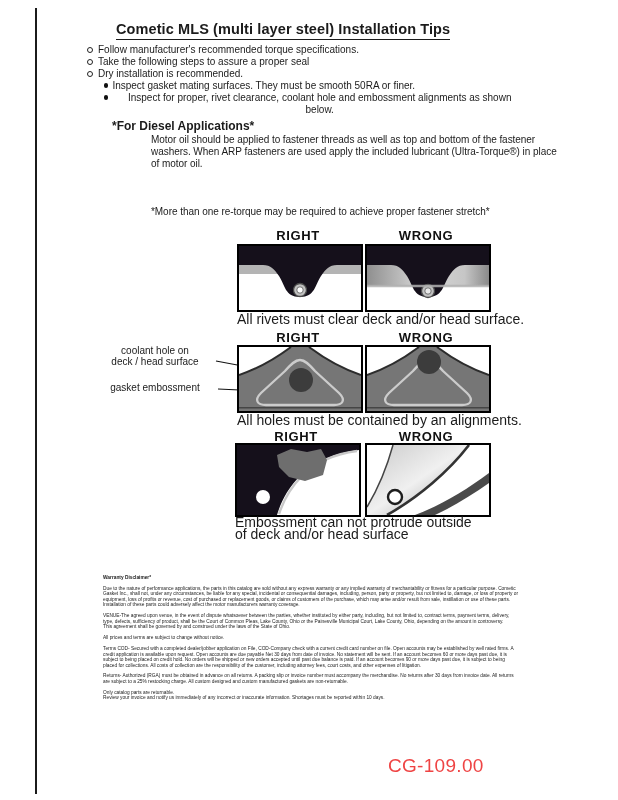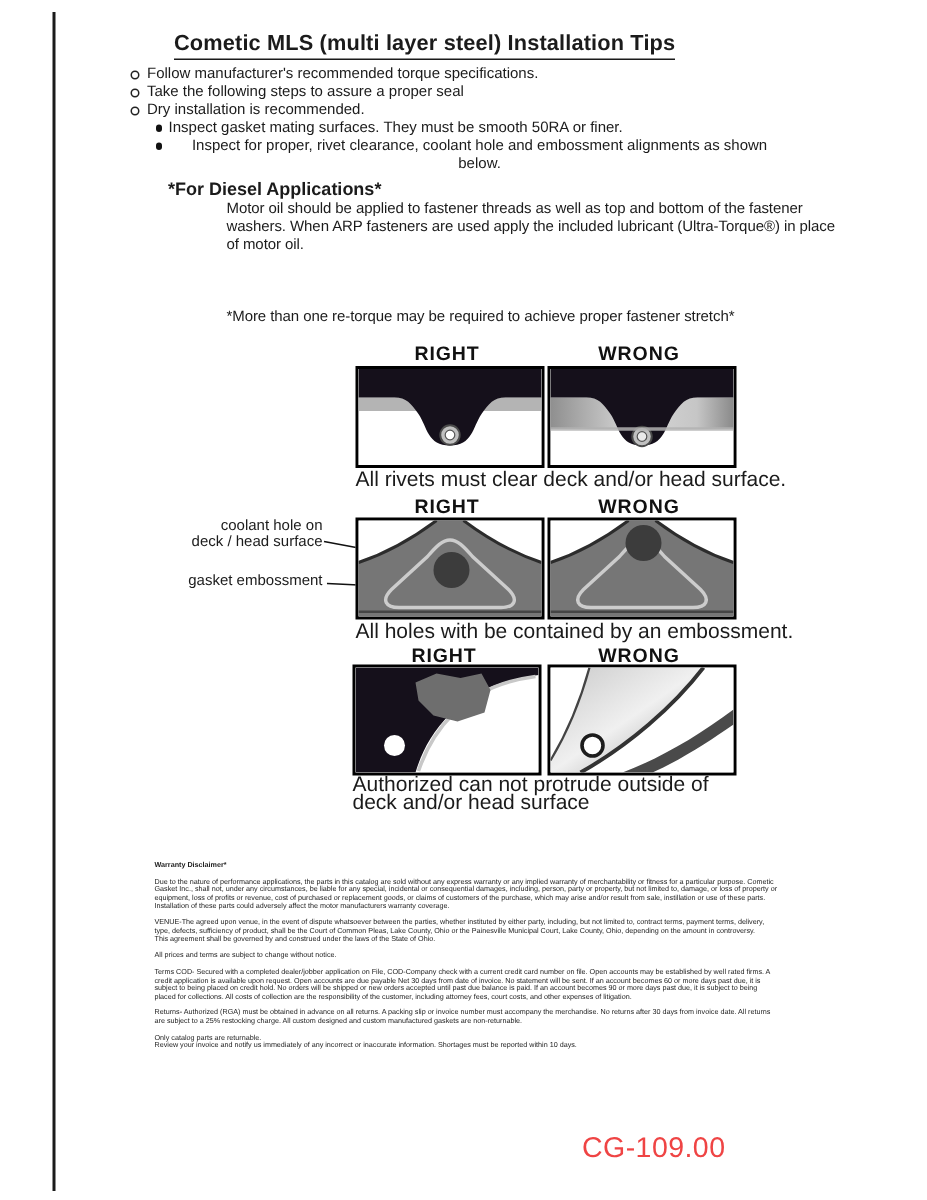--- a/index.html
+++ b/index.html
@@ -19,21 +19,21 @@
   .dot{flex:0 0 auto;width:4.4px;height:4.4px;background:#111;border-radius:50%;margin:3.4px 4px 0 0;}
   .subrows{margin-left:17px;}
   .diesel-heading{position:absolute;left:112px;top:119px;font-size:12px;font-weight:bold;}
   .para{position:absolute;left:112px;width:414px;font-size:10px;line-height:12px;letter-spacing:-0.05px;margin-left:39px;}
   .p1{top:134px;} .p2{top:163px;} .p3{top:206px;}
   .figures{position:absolute;left:0;top:228px;width:567px;height:322px;}
   .fig-label{position:absolute;width:122px;text-align:center;font-size:13px;font-weight:600;letter-spacing:0.6px;color:#111;}
   .panel{position:absolute;width:122px;border:2.2px solid #000;background:#fff;line-height:0;}
   .panel svg{display:block;width:122px;}
   .cap{position:absolute;font-size:14px;line-height:12px;color:var(--ink,#1b1b1b);}
-  .ann{position:absolute;left:95px;width:120px;text-align:right;font-size:10px;line-height:10.5px;}
+  .ann{position:absolute;left:95px;width:120px;text-align:center;font-size:10px;line-height:10.5px;}
   .ann-lines{position:absolute;left:0;top:0;width:618px;height:322px;pointer-events:none;}
   .legal{position:absolute;left:103px;top:575px;width:416px;font-size:4.8px;line-height:5.6px;color:#222;}
   .legal .lh{font-weight:bold;margin:0 0 5px 0;}
   .legal p{margin:0 0 5.2px 0;}
   .legal p span{display:block;}
   .footer-code{position:absolute;left:388px;top:755px;font-size:19px;letter-spacing:0.3px;color:#ef4444;}
 </style>
 </head>
 <body>
 
@@ -137,21 +137,21 @@
         <rect width="122" height="64" style="fill:var(--panel-gray)"></rect>
         <path d="M0 0 H52 C44 6 24 20 0 28 Z" style="fill:#ffffff"></path>
         <path d="M70 0 H122 V28 C98 20 78 6 70 0 Z" style="fill:#ffffff"></path>
         <path d="M0 28 C24 20 44 6 52 0" fill="none" stroke="#2c2c2c" stroke-width="2"></path>
         <path d="M70 0 C78 6 98 20 122 28" fill="none" stroke="#2c2c2c" stroke-width="2"></path>
         <path d="M61 13 C56 13 52 17 46 24 L22 46 C15 53 18 58 27 58 L95 58 C104 58 107 53 100 46 L76 24 C70 17 66 13 61 13 Z" fill="none" style="stroke:var(--emboss-line);stroke-width:2.3"></path>
         <circle cx="62" cy="15" r="12" style="fill:var(--hole-dark)"></circle>
         <line x1="0" y1="60.8" x2="122" y2="60.8" stroke="#454545" stroke-width="1.6"></line>
       </svg>
     </div>
-    <div class="cap" style="left:237px;top:186px;">All holes with be contained by an embossment.</div>
+    <div class="cap" style="left:237px;top:186px;">All holes must be contained by an alignments.</div>
 
     <div class="fig-label" style="left:235px;top:201px;">RIGHT</div>
     <div class="fig-label" style="left:365px;top:201px;">WRONG</div>
 
     <div class="panel" style="left:235px;top:215px;">
       <svg viewBox="0 0 122 70">
         <rect width="122" height="70" style="fill:#ffffff"></rect>
         <path d="M0 0 H122 V5 C98 8 78 16 64 30 C50 44 44 57 40 70 H0 Z" style="fill:var(--diagram-black)"></path>
         <path d="M120 6 C97 9 79 17 65 31 C52 44 46 57 42 69" fill="none" stroke="#c8c8c8" stroke-width="2.4"></path>
         <path d="M40 10 L54 4 L70 7 L84 4 L90 15 L86 30 L68 36 L52 32 L42 22 Z" style="fill:#6e6e6e"></path>
@@ -168,21 +168,21 @@
           </linearGradient>
         </defs>
         <rect width="122" height="70" style="fill:#ffffff"></rect>
         <path d="M26 0 H102 C82 26 52 52 20 70 H0 V62 C12 42 20 22 26 0 Z" fill="url(#gw3)"></path>
         <path d="M102 0 C82 26 52 52 20 70" fill="none" stroke="#333333" stroke-width="2.6"></path>
         <path d="M26 0 C20 22 12 42 0 62" fill="none" stroke="#444444" stroke-width="1.5"></path>
         <path d="M122 28 C98 46 72 61 48 70 H68 C88 61 106 49 122 38 Z" style="fill:#4a4a4a"></path>
         <circle cx="28" cy="52" r="7" style="fill:#ffffff;stroke:#1d1d1d;stroke-width:2.4"></circle>
       </svg>
     </div>
-    <div class="cap" style="left:235px;top:288px;width:250px;">Authorized can not protrude outside of deck and/or head surface</div>
+    <div class="cap" style="left:235px;top:288px;width:250px;">Embossment can not protrude outside of deck and/or head surface</div>
 
   </div>
 
   <div class="legal">
     <div class="lh">Warranty Disclaimer*</div>
     <p>Due to the nature of performance applications, the parts in this catalog are sold without any express warranty or any implied warranty of merchantability or fitness for a particular purpose.  Cometic Gasket Inc., shall not, under any circumstances, be liable for any special, incidental or consequential damages, including, person, party or property, but not limited to, damage, or loss of property or equipment, loss of profits or revenue, cost of purchased or replacement goods, or claims of customers of the purchase, which may arise and/or result from sale, instillation or use of these parts.  Installation of these parts could adversely affect the motor manufacturers warranty coverage.</p>
     <p>
       <span>VENUE-The agreed upon venue, in the event of dispute whatsoever between the parties, whether instituted by either party, including, but not limited to, contract terms, payment terms, delivery, type, defects, sufficiency of product, shall be the Court of Common Pleas, Lake County, Ohio or the Painesville Municipal Court, Lake County, Ohio, depending on the amount in controversy.</span>
       <span>This agreement shall be governed by and construed under the laws of the State of Ohio.</span>
     </p>

